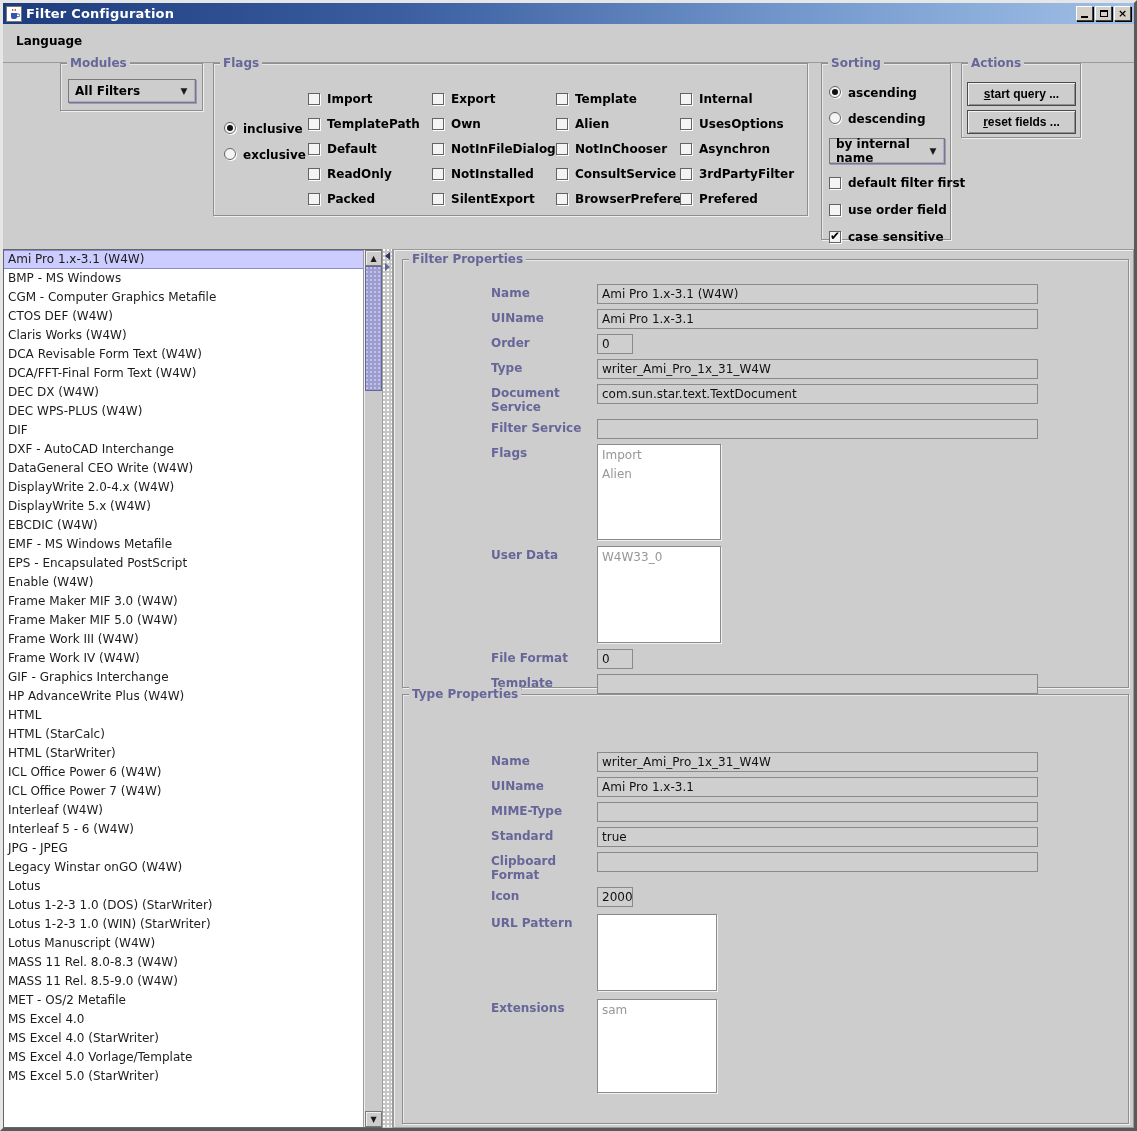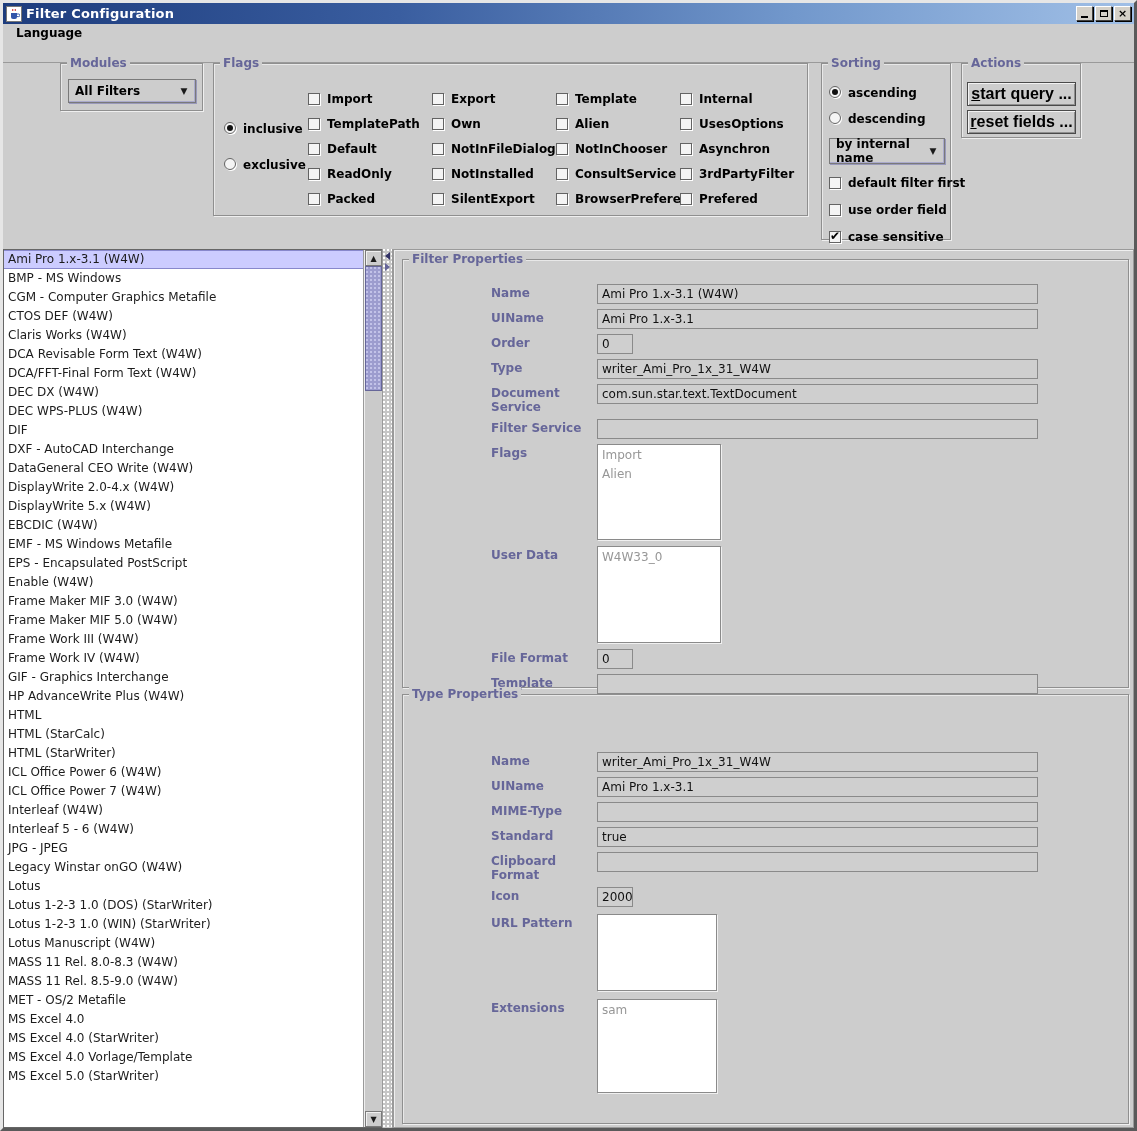--- a/index.html
+++ b/index.html
@@ -20,21 +20,21 @@
   .win-btn { width:17px; height:15px; background:#d4d0c8; border:1px solid;
              border-color:#fff #404040 #404040 #fff; box-shadow:1px 1px 0 #000;
              display:flex; align-items:center; justify-content:center;
              font-size:10px; font-weight:bold; color:#000; line-height:1; }
   .glyph-min { width:7px; height:2px; background:#000; margin-top:7px; }
   .glyph-max { width:8px; height:7px; border:1px solid #000; border-top-width:2px; }
   .glyph-close { font-size:11px; font-weight:bold; }
 
   
   .menubar { position:absolute; left:0; top:21px; right:0; height:39px; background:#cdcdcd;
-             border-bottom:1px solid #9a9a9a; display:flex; align-items:flex-start; padding:0 9px; }
+             border-bottom:1px solid #9a9a9a; display:flex; align-items:flex-end; padding:12px 9px; }
   .menu-item { font-weight:bold; color:#000; padding:2px 4px; }
 
   
   .groupbox { position:absolute; border:1px solid #8f8f8f; box-shadow:1px 1px 0 #e8e8e8 inset, 1px 1px 0 #efefef; }
   .gb-title { position:absolute; top:-8px; left:6px; padding:0 3px; background:#cdcdcd;
               color:#666699; font-weight:bold; font-size:12px; line-height:14px; }
 
   
   .combo { display:flex; align-items:center; background:#cdcdcd;
            border:1px solid #7a7a7a; box-shadow:inset -1px -1px 0 #aaaacc, 1px 1px 0 #9999bb; }
@@ -50,29 +50,29 @@
 
   .radio { display:flex; gap:7px; }
   .rdot { width:12px; height:12px; border-radius:50%; background:#f4f4f4; border:1px solid #636363;
           box-shadow:1px 1px 0 #ffffff; position:relative; flex:0 0 auto; }
   .radio.sel .rdot::after { content:""; position:absolute; left:2px; top:2px; width:6px; height:6px;
                             border-radius:50%; background:#111; }
   .rlab { font-weight:bold; color:#000; white-space:nowrap; }
 
   .btn { display:block; width:109px; height:24px; background:#cdcdcd; border:1px solid #4a4a4a;
          box-shadow:inset 1px 1px 0 #f2f2f2, inset -1px -1px 0 #8f8f8f;
-         font-weight:bold; font-size:16px; color:#000; text-align:center; line-height:22px; }
+         font-weight:bold; font-size:12px; color:#000; text-align:center; line-height:22px; }
   .btn::first-letter { text-decoration:underline; }
 
   
   .gb-modules { left:57px; top:60px; width:143px; height:48px; }
   .combo-modules { position:absolute; left:7px; top:15px; width:128px; height:24px; }
 
   .gb-flags { left:210px; top:60px; width:595px; height:153px; }
-  .flag-radios { position:absolute; left:10px; top:58px; display:flex; flex-direction:column; gap:22px; }
+  .flag-radios { position:absolute; left:10px; top:58px; display:flex; flex-direction:column; gap:12px; }
   .flags-grid { position:absolute; left:94px; top:28px; display:flex; }
   .check-col { display:flex; flex-direction:column; gap:11px; width:124px; }
 
   .gb-sorting { left:818px; top:60px; width:130px; height:177px;padding-left:9px; }
   .sort-col { position:absolute; left:7px; top:22px; display:flex; flex-direction:column; gap:12px; }
   .combo-sort { width:116px; height:26px; }
 
   .gb-actions { left:958px; top:60px; width:120px; height:75px; }
   .actions-col { position:absolute; left:5px; top:18px; display:flex; flex-direction:column; gap:4px; }
 

